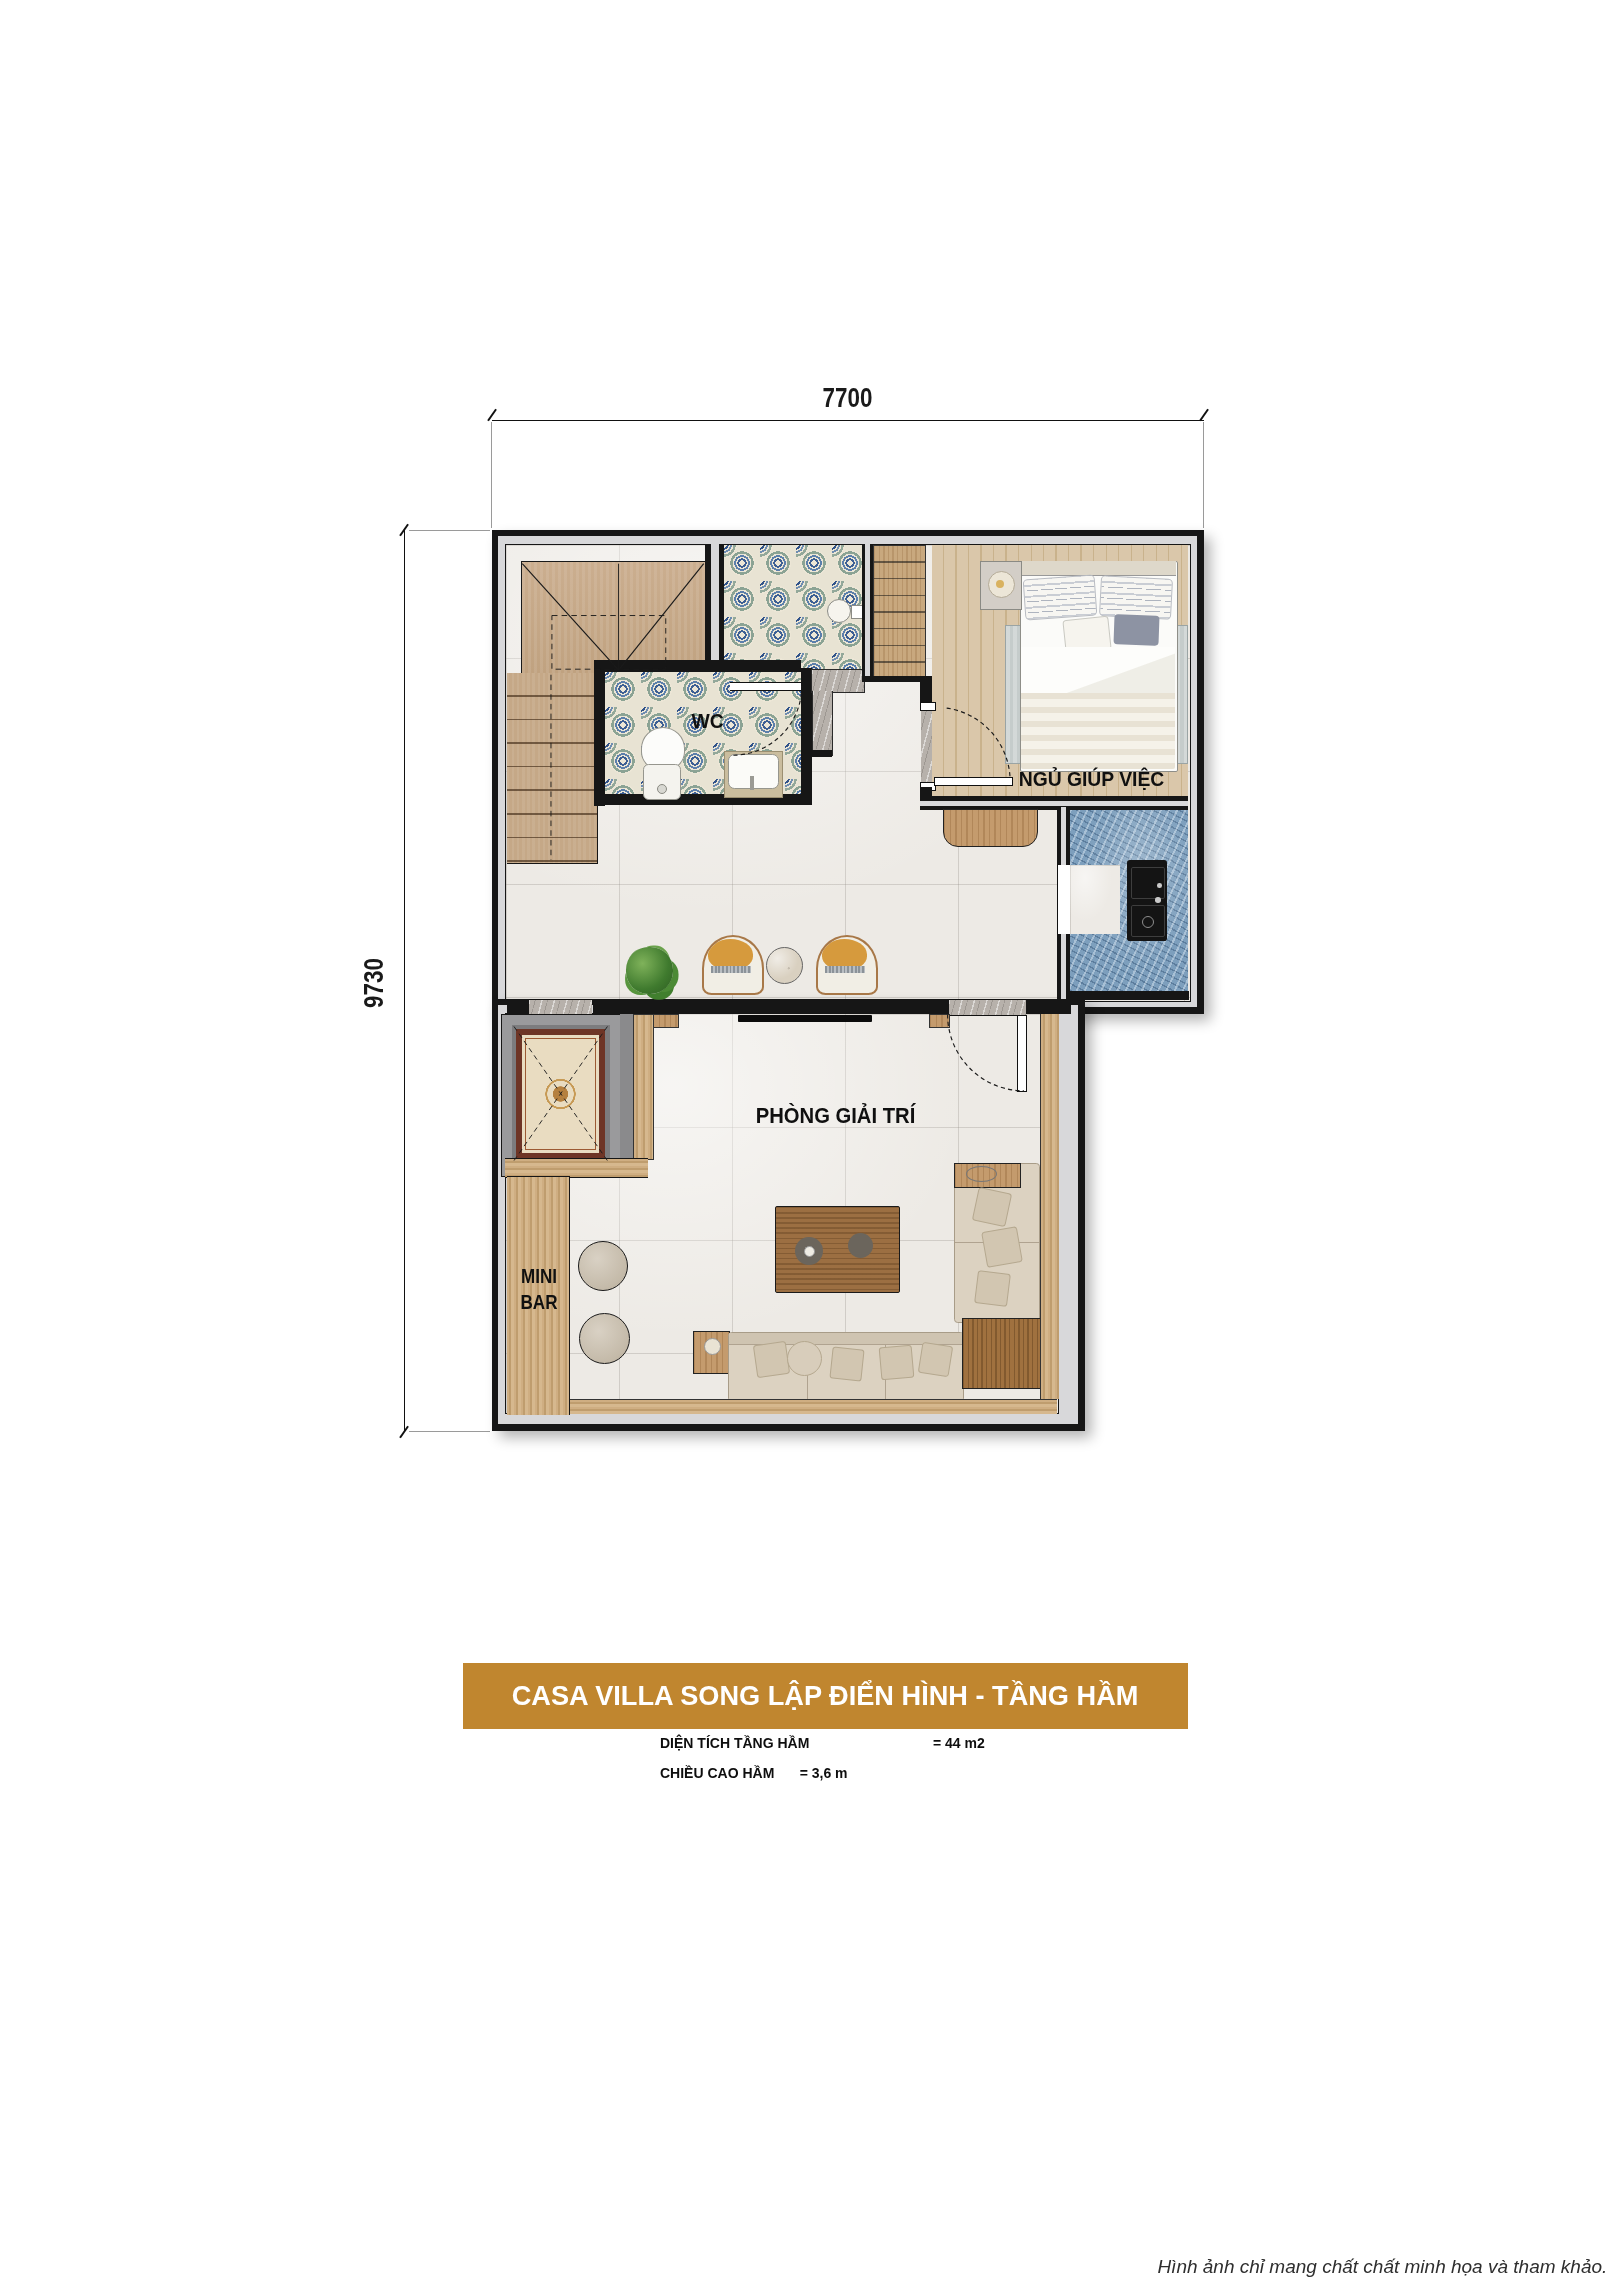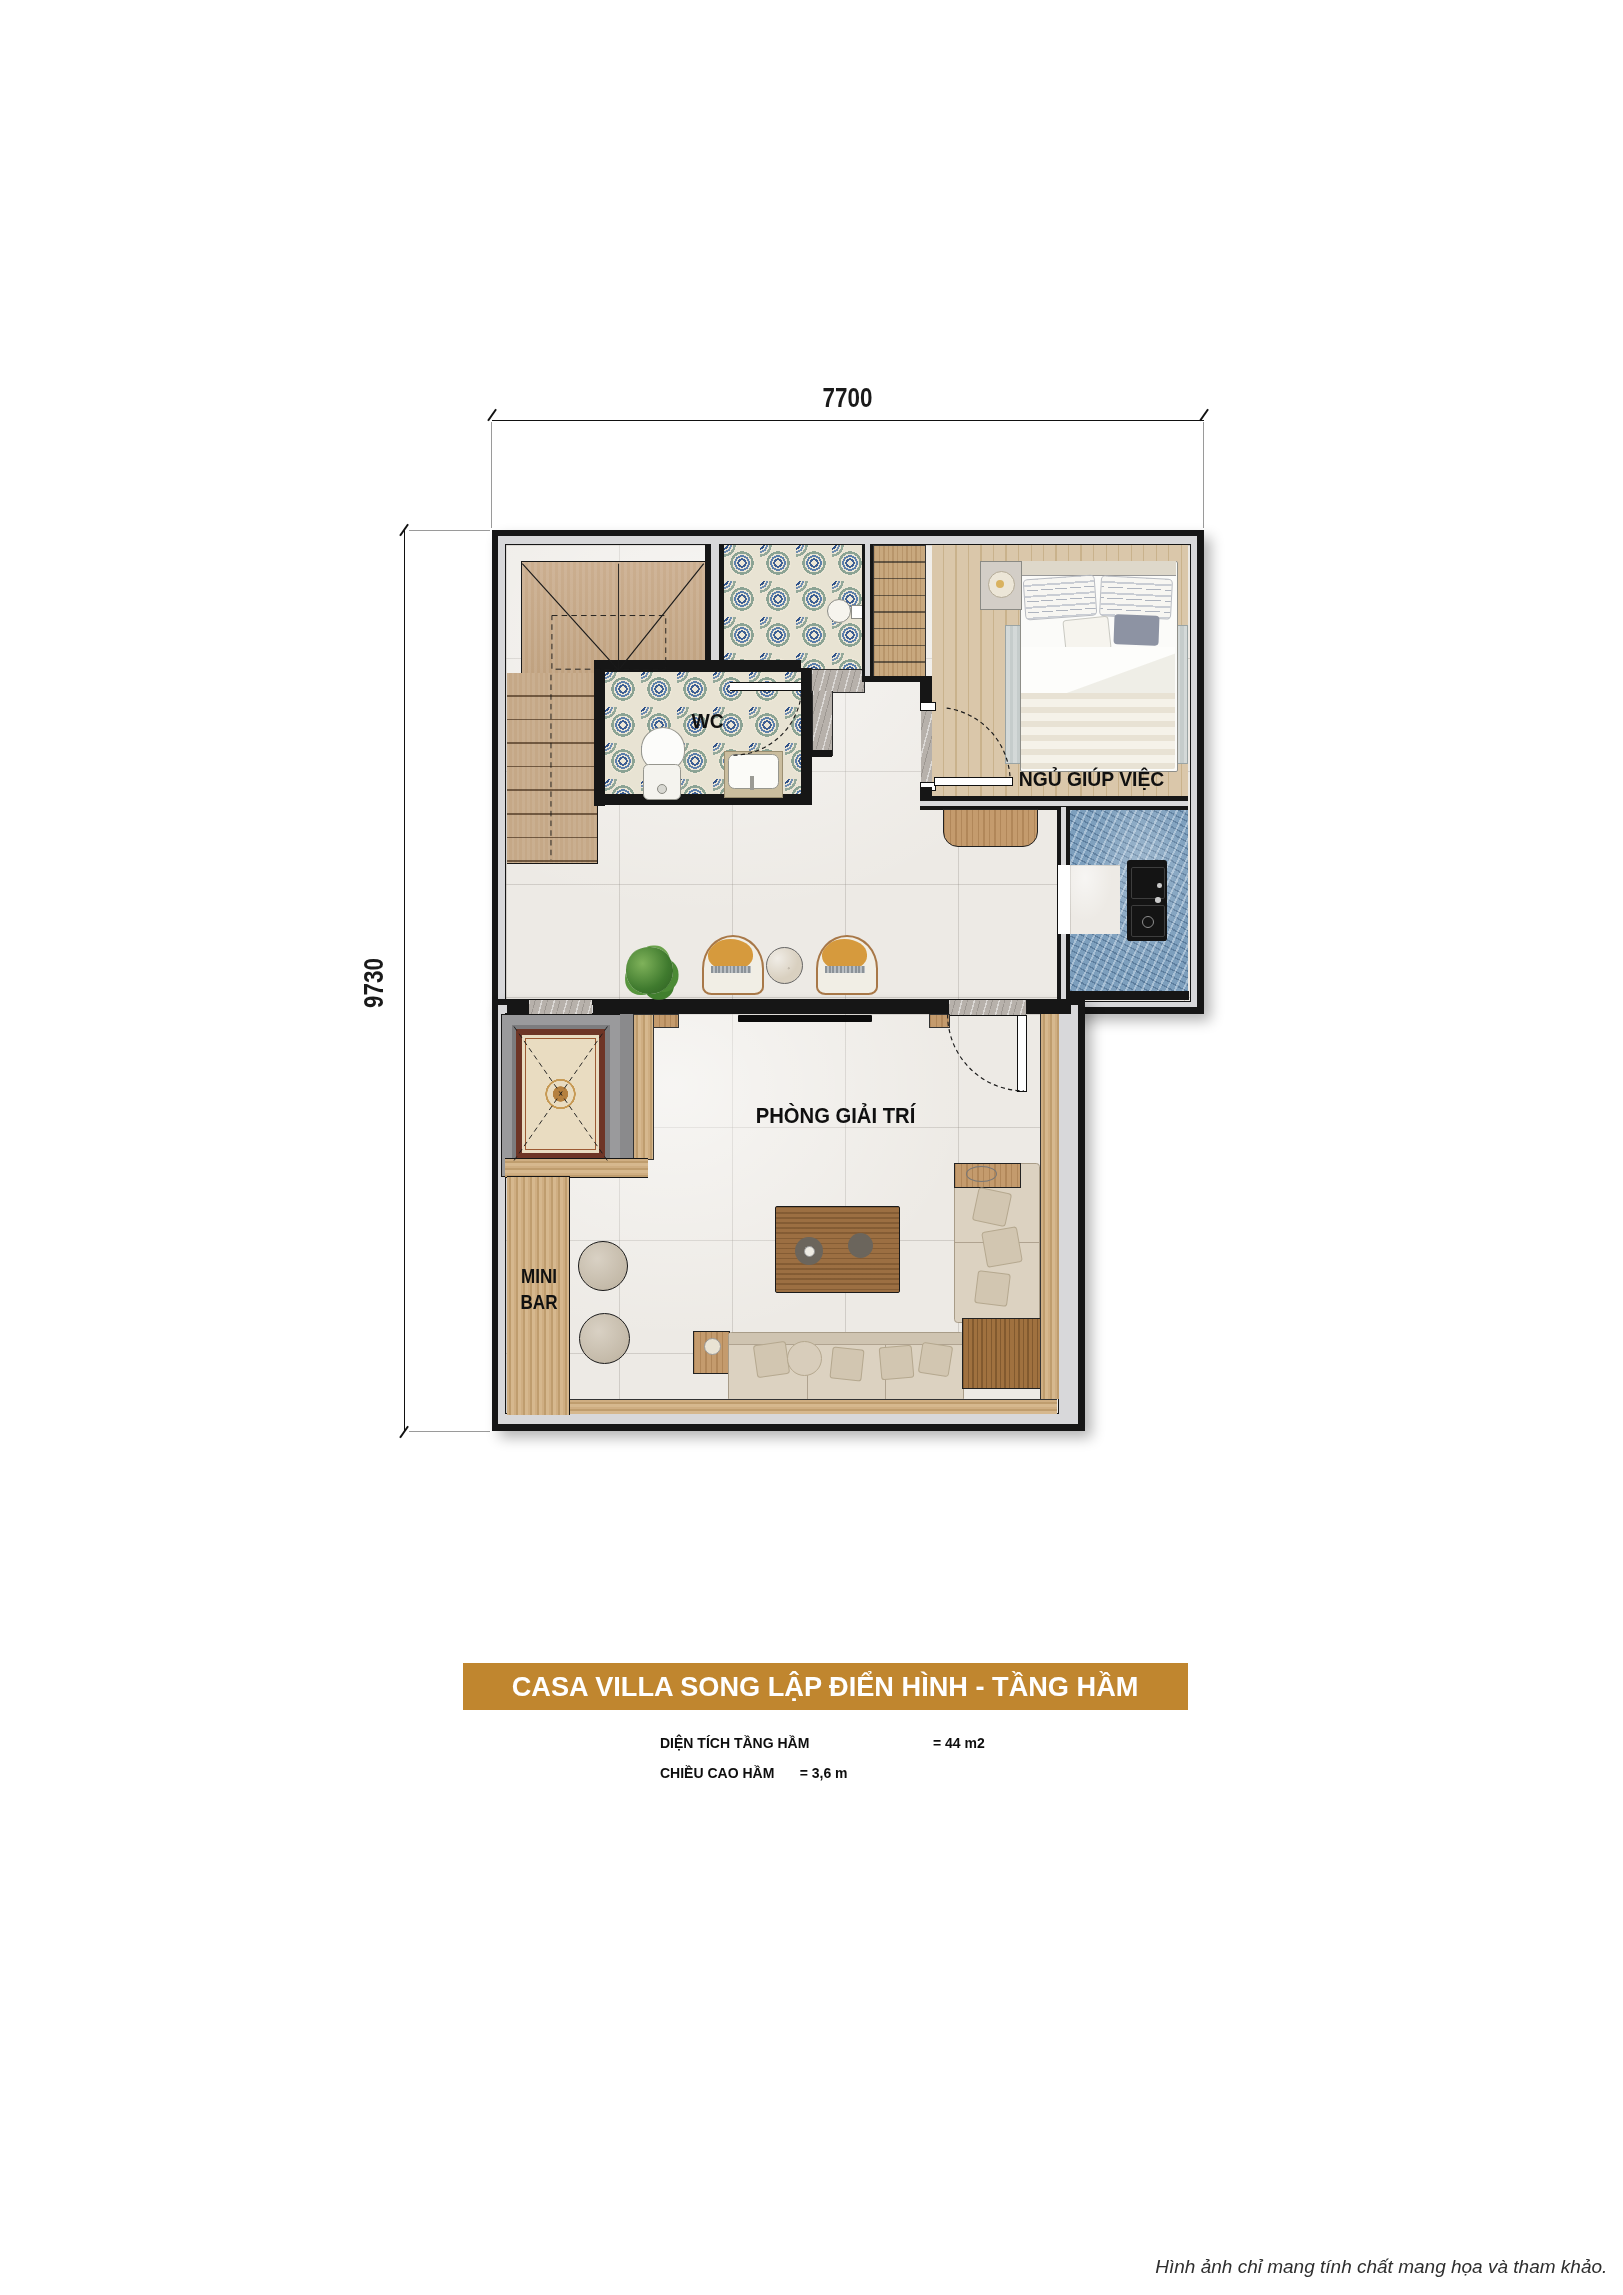--- a/index.html
+++ b/index.html
@@ -227,27 +227,27 @@
       <rect x="1192" y="1330" width="246" height="116" stroke-width="2" stroke-dasharray="12 9"></rect>
       <path d="M1190,1458 L1190,1858" stroke-width="2" stroke-dasharray="12 9"></path>
       <path d="M1732,1482 A150,150 0 0 1 1582,1632" stroke-width="2.5" stroke-dasharray="9 7"></path>
       <path d="M2045,1530 A160,160 0 0 1 2182,1682" stroke-width="2.5" stroke-dasharray="9 7"></path>
       <path d="M2047,2192 A165,165 0 0 0 2212,2357" stroke-width="2.5" stroke-dasharray="9 7"></path>
       <path d="M1110,2218 L1312,2508" stroke-width="2" stroke-dasharray="11 8"></path>
       <path d="M1312,2218 L1110,2508" stroke-width="2" stroke-dasharray="11 8"></path>
     </g>
   </svg>
 
-  <div class="abs banner" style="left:463px;top:1663px;width:725px;height:47px;">
+  <div class="abs banner" style="left:463px;top:1663px;width:725px;height:66px;">
     <span>CASA VILLA SONG LẬP ĐIỂN HÌNH - TẦNG HẦM</span>
   </div>
   <div class="abs spec-row" style="left:660px;top:1735px;">
     <span style="min-width:273px;display:inline-block;">DIỆN TÍCH TẦNG HẦM</span>
     <span>= 44 m2</span>
   </div>
   <div class="abs spec-row" style="left:660px;top:1765px;gap:17px;">
     <span style="margin-right:8.3px;">CHIỀU CAO HẦM</span>
     <span>= 3,6 m</span>
   </div>
-  <div class="abs footer-note" style="right:16.7px;top:2256px;">Hình ảnh chỉ mang tính chất mang họa và tham khảo.</div>
+  <div class="abs footer-note" style="right:16.7px;top:2256px;">Hình ảnh chỉ mang chất chất minh họa và tham khảo.</div>
 
 </div>
 
 
 </body></html>

